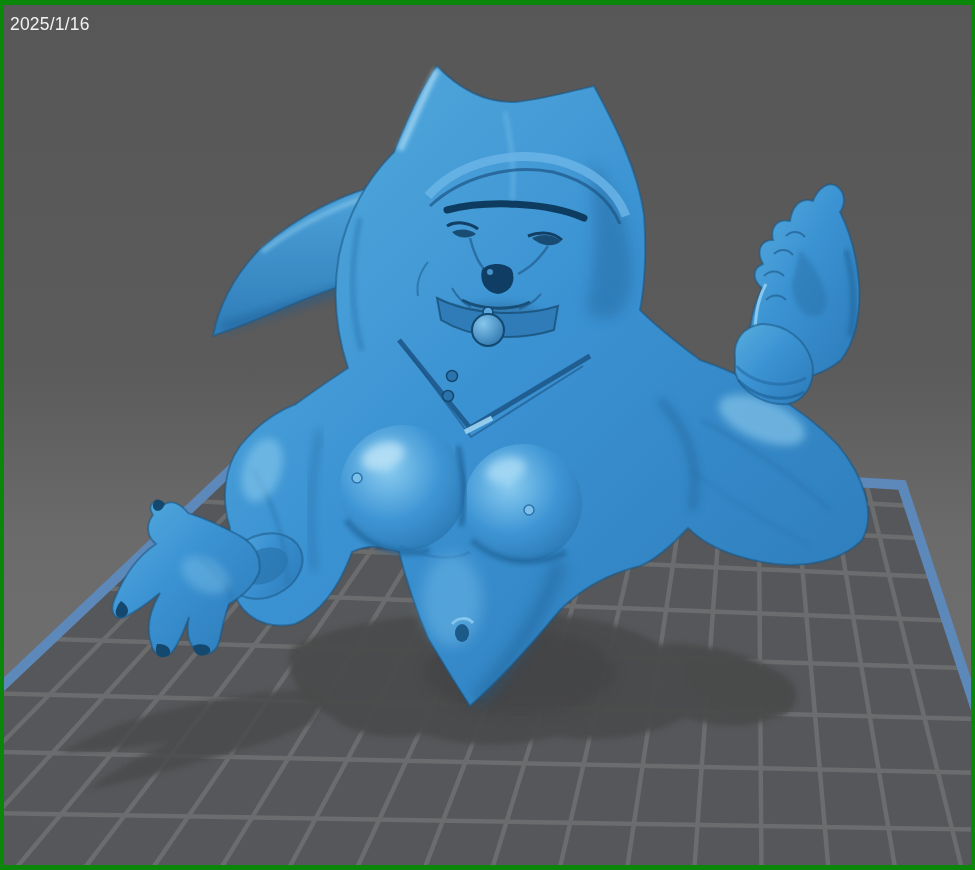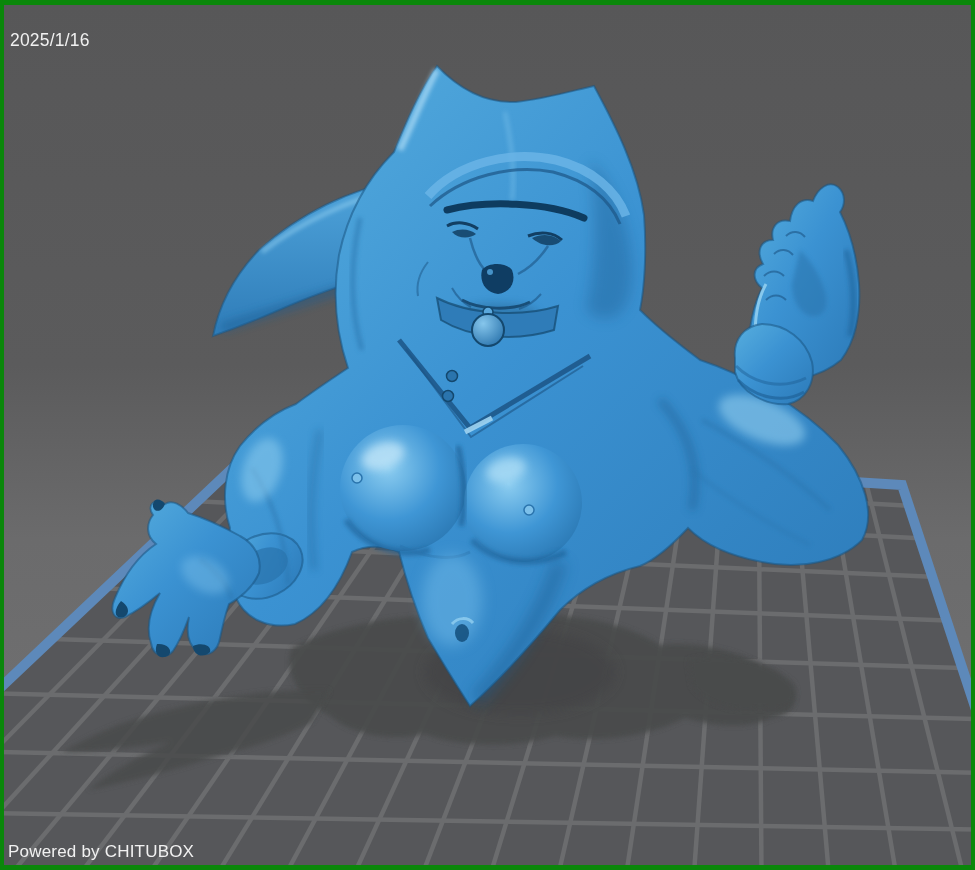--- a/index.html
+++ b/index.html
@@ -13,21 +13,21 @@
   }
   svg{position:absolute;left:0;top:0;display:block;}
   .hud-text{
     position:absolute;
     color:var(--text,#f1f1f1);
     font-size:17.5px;
     letter-spacing:0.2px;
     user-select:none;
     z-index:6;
   }
-  .date{left:10px;top:14px;margin-top:16px;}
+  .date{left:10px;top:14px;}
   .watermark{left:8px;top:842px;font-size:17px;}
   .frame{
     position:absolute;inset:0;
     border:4px solid var(--frame-green,#0a870a);
     border-top-width:5px;border-bottom-width:5px;
     pointer-events:none;z-index:9;
   }
 </style>
 </head>
 <body>
@@ -254,15 +254,14 @@
     </g>
 
     <g>
       <path d="M 252,468 C 272,500 286,540 288,584" fill="none" stroke="#2a74ad" stroke-width="4" opacity="0.55" filter="url(#b2)"></path>
       <ellipse cx="262" cy="470" rx="19" ry="33" fill="#8ecdef" opacity="0.55" filter="url(#b4)" transform="rotate(18 262 470)"></ellipse>
       <path d="M 320,430 C 312,470 308,520 314,570" fill="none" stroke="#1d5d92" stroke-width="6" opacity="0.4" filter="url(#b4)"></path>
     </g>
   </svg>
 
   <div class="hud-text date">2025/1/16</div>
-  <div class="hud-text watermark">Powered by CHITUBOX</div>
   <div class="frame"></div>
 </div>
 
 </body></html>

